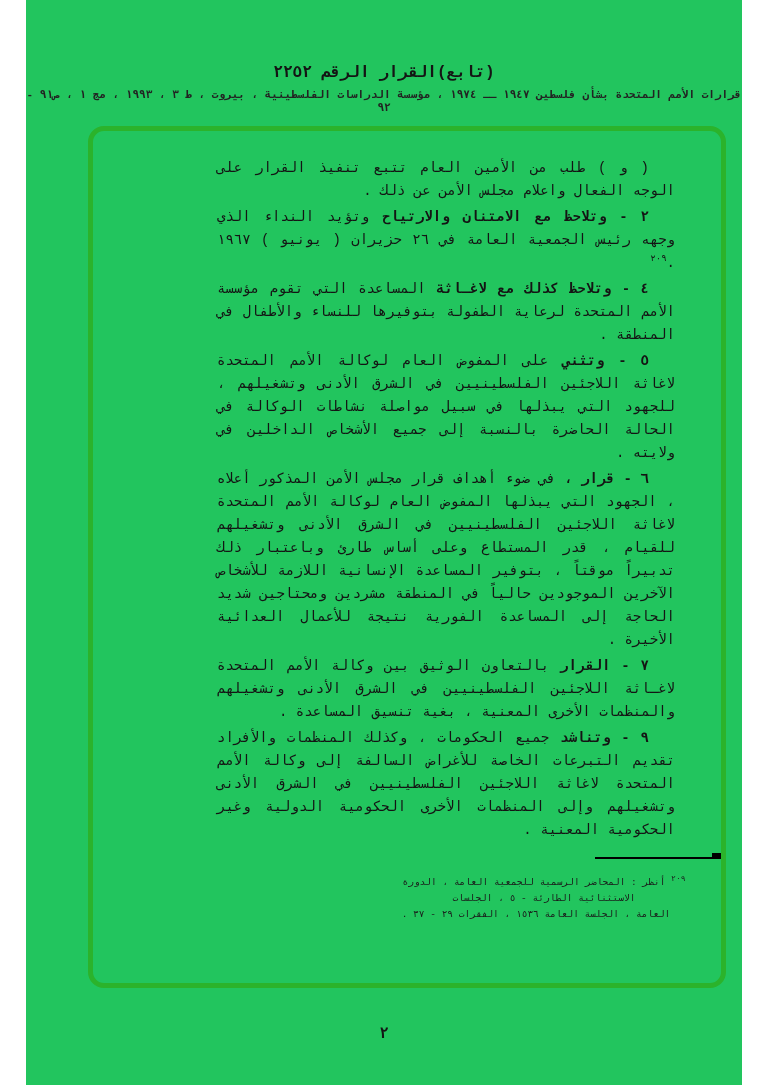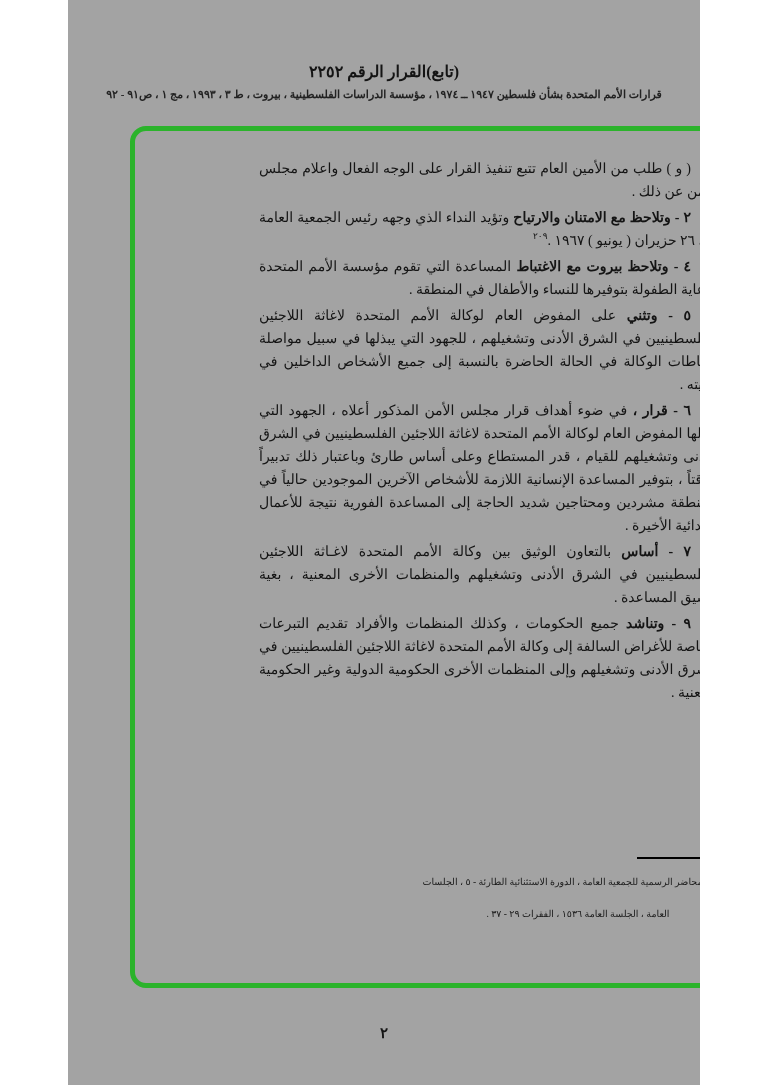--- a/index.html
+++ b/index.html
@@ -1,24 +1,24 @@
 <!DOCTYPE html>
 <html lang="ar"><head>
 <meta charset="utf-8">
 <style>
   * { box-sizing: border-box; }
   html, body { margin: 0; padding: 0; }
   body { background: #ffffff; }
 
   .page {
     position: relative;
-    width: 632px;
+    width: 716px;
     height: 1085px;
-    background: #a3a3a3;
-    font-family: Liberation Serif, serif;
+    background: #22c55e;
+    font-family: Liberation Mono, monospace;
     color: #141414;
     overflow: hidden;
     margin: 0 auto;
   }
 
   .doc-title {
     position: absolute;
     top: 62px; left: 0; width: 100%;
     text-align: center;
     direction: rtl;
@@ -74,21 +74,21 @@
     position: absolute;
     top: 740px; right: 8px;
     width: 338px;
     direction: rtl;
     text-align: center;
     font-size: 9.5px;
     line-height: 16px;
     color: #1a1a1a;
   }
   .footnote sup { font-size: 8px; }
-  .footnote .l2 { padding-right: 16px; margin-top: 16px; }
+  .footnote .l2 { padding-right: 16px; }
 
   .page-num {
     position: absolute;
     top: 1024px; left: 0; width: 100%;
     text-align: center;
     font-size: 15px;
     font-weight: 700;
   }
 </style>
 </head>
@@ -110,39 +110,39 @@
 
       <p class="para">
         <span class="b">٢ -</span>
         <span class="b">وتلاحظ مع الامتنان والارتياح</span>
         <span>وتؤيد النداء الذي وجهه رئيس الجمعية العامة في ٢٦ حزيران ( يونيو ) ١٩٦٧ .</span><sup>٢٠٩</sup>
       </p>
 
 
       <p class="para">
         <span class="b">٤ -</span>
-        <span class="b">وتلاحظ بيروت مع الاغتباط</span>
+        <span class="b">وتلاحظ كذلك مع لاغـاثة</span>
         <span>المساعدة التي تقوم مؤسسة الأمم المتحدة لرعاية الطفولة بتوفيرها للنساء والأطفال في المنطقة .</span>
       </p>
 
       <p class="para">
         <span class="b">٥ -</span>
         <span class="b">وتثني</span>
         <span>على المفوض العام لوكالة الأمم المتحدة لاغاثة اللاجئين الفلسطينيين في الشرق الأدنى وتشغيلهم ، للجهود التي يبذلها في سبيل مواصلة نشاطات الوكالة في الحالة الحاضرة بالنسبة إلى جميع الأشخاص الداخلين في ولايته .</span>
       </p>
 
       <p class="para">
         <span class="b">٦ -</span>
         <span class="b">قرار ،</span>
         <span>في ضوء أهداف قرار مجلس الأمن المذكور أعلاه ، الجهود التي يبذلها المفوض العام لوكالة الأمم المتحدة لاغاثة اللاجئين الفلسطينيين في الشرق الأدنى وتشغيلهم للقيام ، قدر المستطاع وعلى أساس طارئ وباعتبار ذلك تدبيراً موقتاً ، بتوفير المساعدة الإنسانية اللازمة للأشخاص الآخرين الموجودين حالياً في المنطقة مشردين ومحتاجين شديد الحاجة إلى المساعدة الفورية نتيجة للأعمال العدائية الأخيرة .</span>
       </p>
 
       <p class="para">
         <span class="b">٧ -</span>
-        <span class="b">أساس</span>
+        <span class="b">القرار</span>
         <span>بالتعاون الوثيق بين وكالة الأمم المتحدة لاغـاثة اللاجئين الفلسطينيين في الشرق الأدنى وتشغيلهم والمنظمات الأخرى المعنية ، بغية تنسيق المساعدة .</span>
       </p>
 
 
       <p class="para">
         <span class="b">٩ -</span>
         <span class="b">وتناشد</span>
         <span>جميع الحكومات ، وكذلك المنظمات والأفراد تقديم التبرعات الخاصة للأغراض السالفة إلى وكالة الأمم المتحدة لاغاثة اللاجئين الفلسطينيين في الشرق الأدنى وتشغيلهم وإلى المنظمات الأخرى الحكومية الدولية وغير الحكومية المعنية .</span>
       </p>
 

